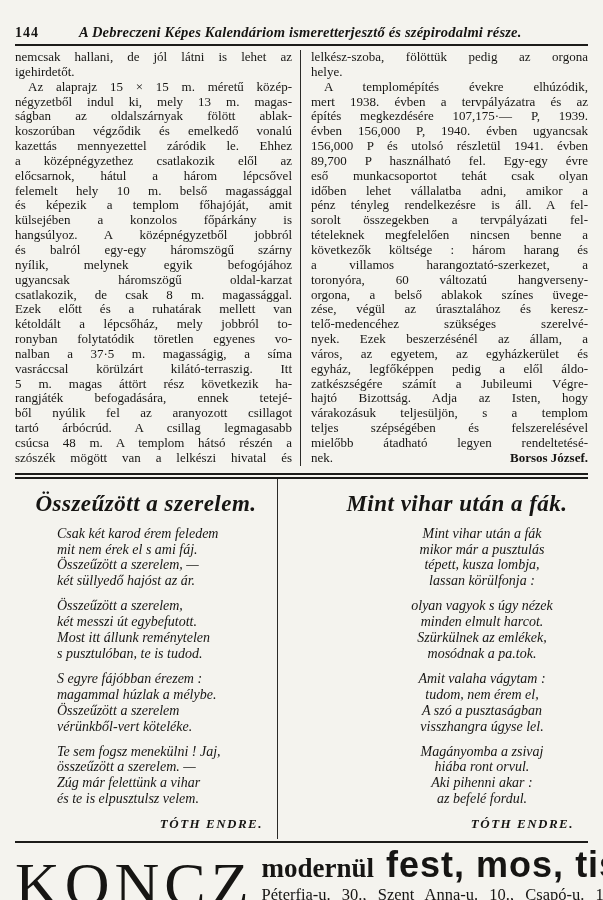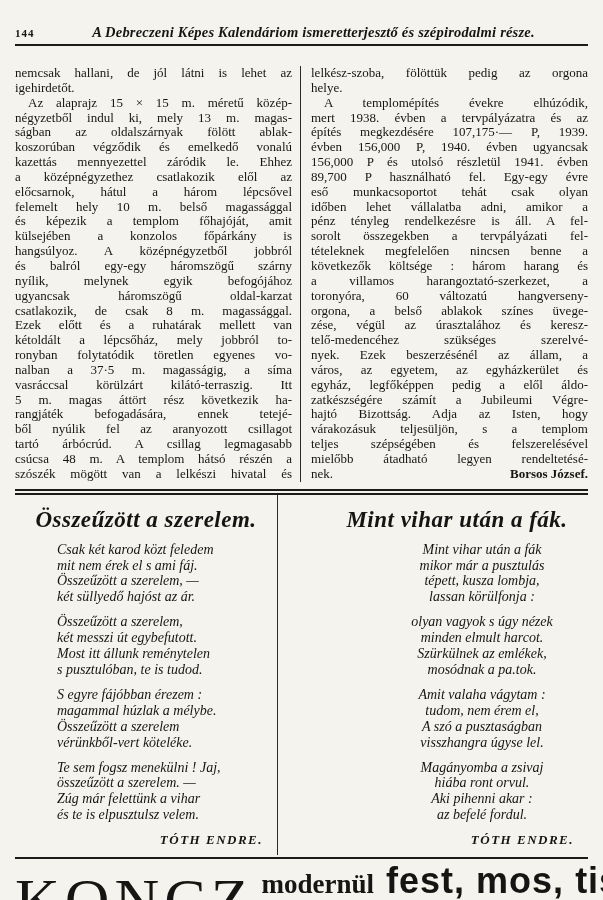--- a/index.html
+++ b/index.html
@@ -8,28 +8,28 @@
     background:#f4f3ee;color:#161513;
     font-family:"Liberation Serif","DejaVu Serif",serif;
   }
   .page{padding:24px 15px 0 15px;}
 
   
   .page-header{
     display:flex;align-items:baseline;
     border-bottom:2px solid #1c1b19;padding-bottom:3px;
   }
-  .page-num{font-weight:bold;font-size:11px;width:64px;letter-spacing:1px;}
+  .page-num{font-weight:bold;font-size:14px;width:64px;letter-spacing:1px;}
   .header-title{
-    flex:1;text-align:center;font-style:italic;font-weight:600;
+    flex:1;font-style:italic;font-weight:600;
     font-size:14.5px;letter-spacing:.2px;padding-right:40px;
   }
 
   
-  .article{display:flex;margin-top:20px;}
+  .article{display:flex;margin-top:4px;}
   .article .col{width:50%;font-size:13px;line-height:14.85px;}
   .col-left{padding-right:8px;border-right:1.5px solid #2b2a27;}
   .col-right{padding-left:10px;}
   .article .line{text-align:justify;text-align-last:justify;}
   .closing{display:flex;justify-content:space-between;gap:48px;}
   .closing .sig-bold{font-weight:bold;}
 
   
   .double-rule{
     margin-top:7px;height:2px;
@@ -144,21 +144,21 @@
       </div>
     </div>
   </section>
 
   <div class="double-rule"></div>
 
   <section class="poems">
     <div class="poem poem-left">
       <h2 class="poem-title">Összeűzött a szerelem.</h2>
       <div class="stanza">
-          <div class="line">Csak két karod közt feledem</div>
+          <div class="line">Csak két karod érem feledem</div>
           <div class="line">mit nem érek el s ami fáj.</div>
           <div class="line">Összeűzött a szerelem, —</div>
           <div class="line">két süllyedő hajóst az ár.</div>
         </div>
       <div class="stanza">
           <div class="line">Összeűzött a szerelem,</div>
           <div class="line">két messzi út egybefutott.</div>
           <div class="line">Most itt állunk reménytelen</div>
           <div class="line">s pusztulóban, te is tudod.</div>
         </div>

